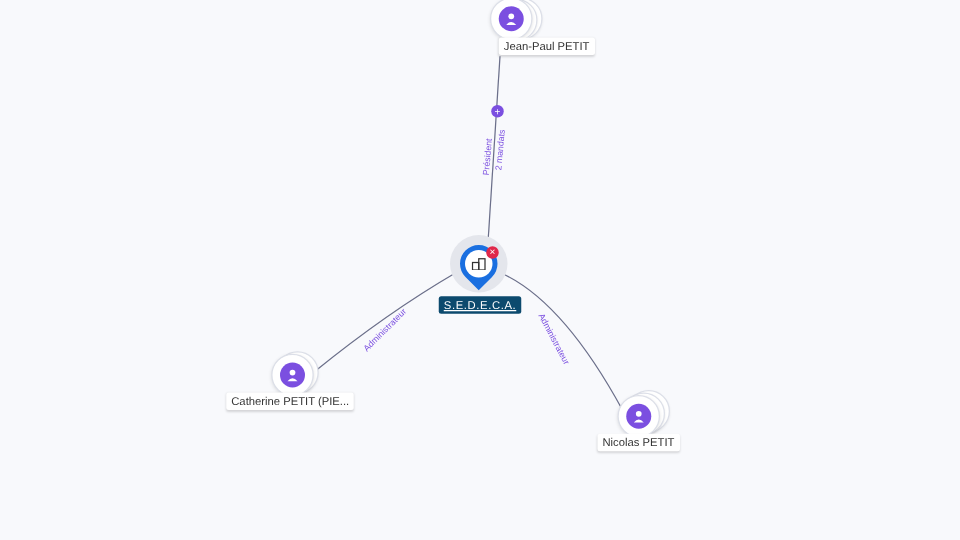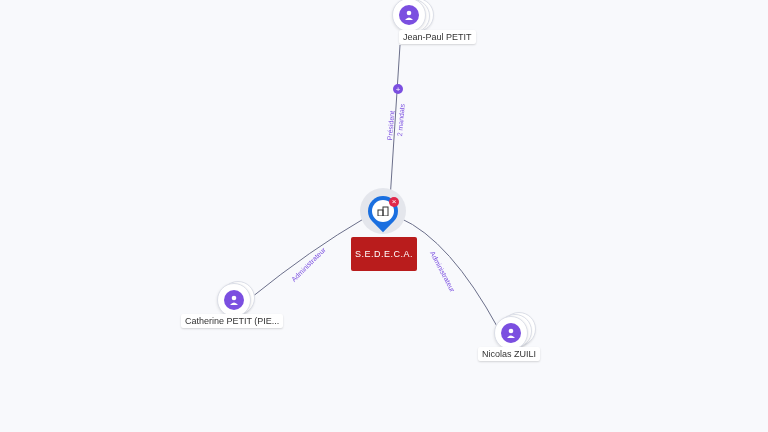--- a/index.html
+++ b/index.html
@@ -3,21 +3,21 @@
 <meta charset="utf-8">
 <style>
   html,body{margin:0;padding:0;}
   body{width:768px;height:432px;background:#f8f9fc;position:relative;overflow:hidden;font-family:"Liberation Sans",sans-serif;}
   svg.edges{position:absolute;left:0;top:0;}
   .person{position:absolute;width:34px;height:34px;}
   .person .stack{position:absolute;width:32px;height:32px;border-radius:50%;background:#fff;border:1px solid #dcdfe8;box-shadow:0 1px 2px rgba(0,0,0,0.08);}
   .person .avatar{position:absolute;left:0;top:0;width:32px;height:32px;border-radius:50%;background:#fff;border:1px solid #dcdfe8;box-shadow:0 1px 3px rgba(0,0,0,0.12);display:flex;align-items:center;justify-content:center;}
   .person .avatar .dot{width:20px;height:20px;border-radius:50%;background:#7b4fe0;display:flex;align-items:center;justify-content:center;}
   .label{position:absolute;font-size:9px;color:#333;background:#fff;padding:2px 4px;border-radius:2px;box-shadow:0 1px 2px rgba(0,0,0,0.15);white-space:nowrap;}
-  .company-label{position:absolute;font-size:9px;color:#fff;background:#b91c1c;padding:12px 4px;border-radius:2px;letter-spacing:0.5px;white-space:nowrap;}
+  .company-label{position:absolute;font-size:9px;color:#fff;background:#0c4a6e;padding:2px 4px;border-radius:2px;letter-spacing:0.5px;white-space:nowrap;text-decoration:underline;}
   .edge-label{position:absolute;font-size:7px;color:#7b4fe0;white-space:nowrap;transform-origin:left top;}
 </style>
 </head>
 <body>
 
 <svg class="edges" width="768" height="432">
   <path d="M400 45 L390 200" stroke="#6b6f8a" stroke-width="1" fill="none"></path>
   <path d="M252 297 Q310 250 365 218" stroke="#6b6f8a" stroke-width="1" fill="none"></path>
   <path d="M400 218 Q450 240 498 328" stroke="#6b6f8a" stroke-width="1" fill="none"></path>
   <circle cx="398" cy="89" r="5" fill="#7b4fe0"></circle>
@@ -71,14 +71,14 @@
   <div class="stack" style="left:4px;top:-2px;"></div>
   <div class="avatar">
     <div class="dot">
         <svg width="12" height="12" viewBox="0 0 12 12">
           <circle cx="6" cy="4" r="2.3" fill="#fff"></circle>
           <path d="M2 11 Q6 6 10 11 Z" fill="#fff"></path>
         </svg>
       </div>
   </div>
 </div>
-<div class="label" style="left:478px;top:347px;">Nicolas ZUILI</div>
+<div class="label" style="left:478px;top:347px;">Nicolas PETIT</div>
 <div class="edge-label" style="left:435px;top:250px;transform:rotate(62deg);">Administrateur</div>
 
 </body></html>

